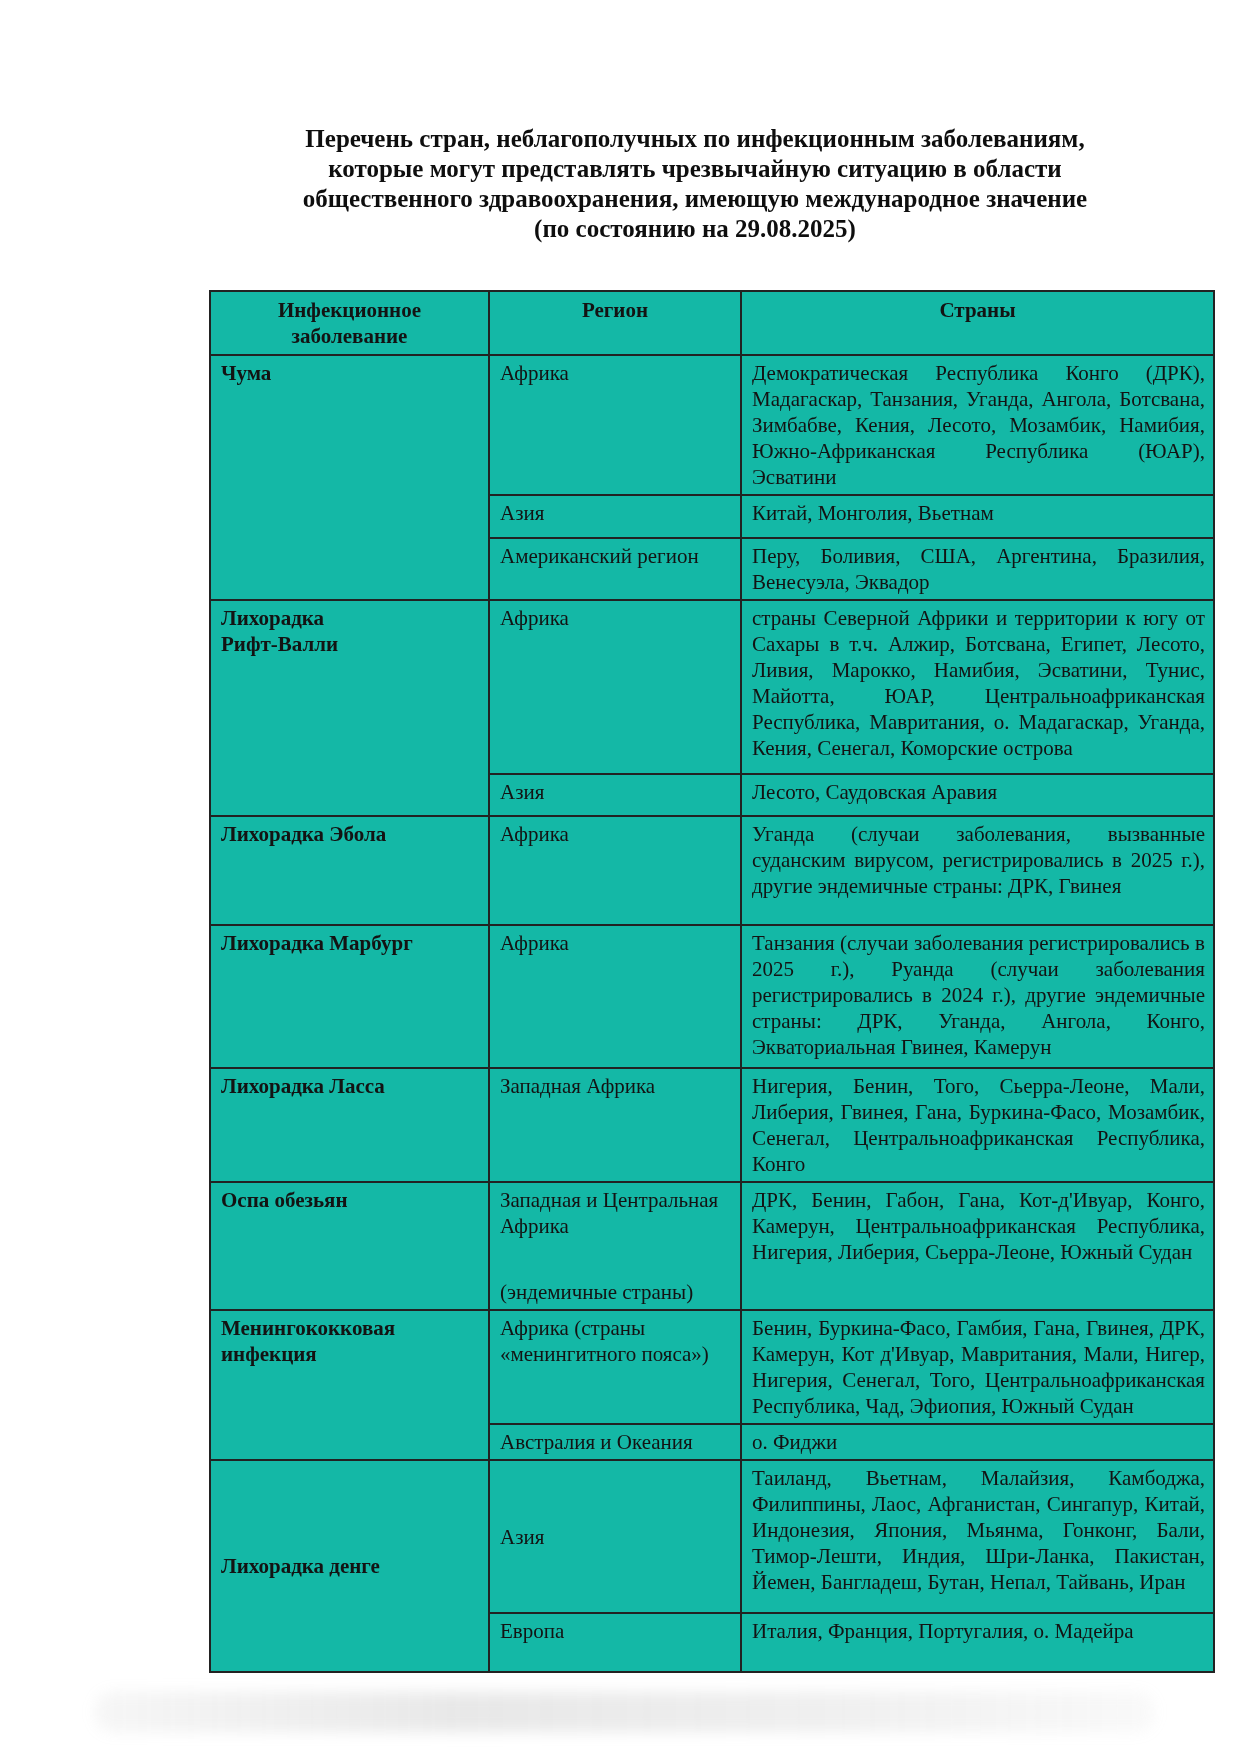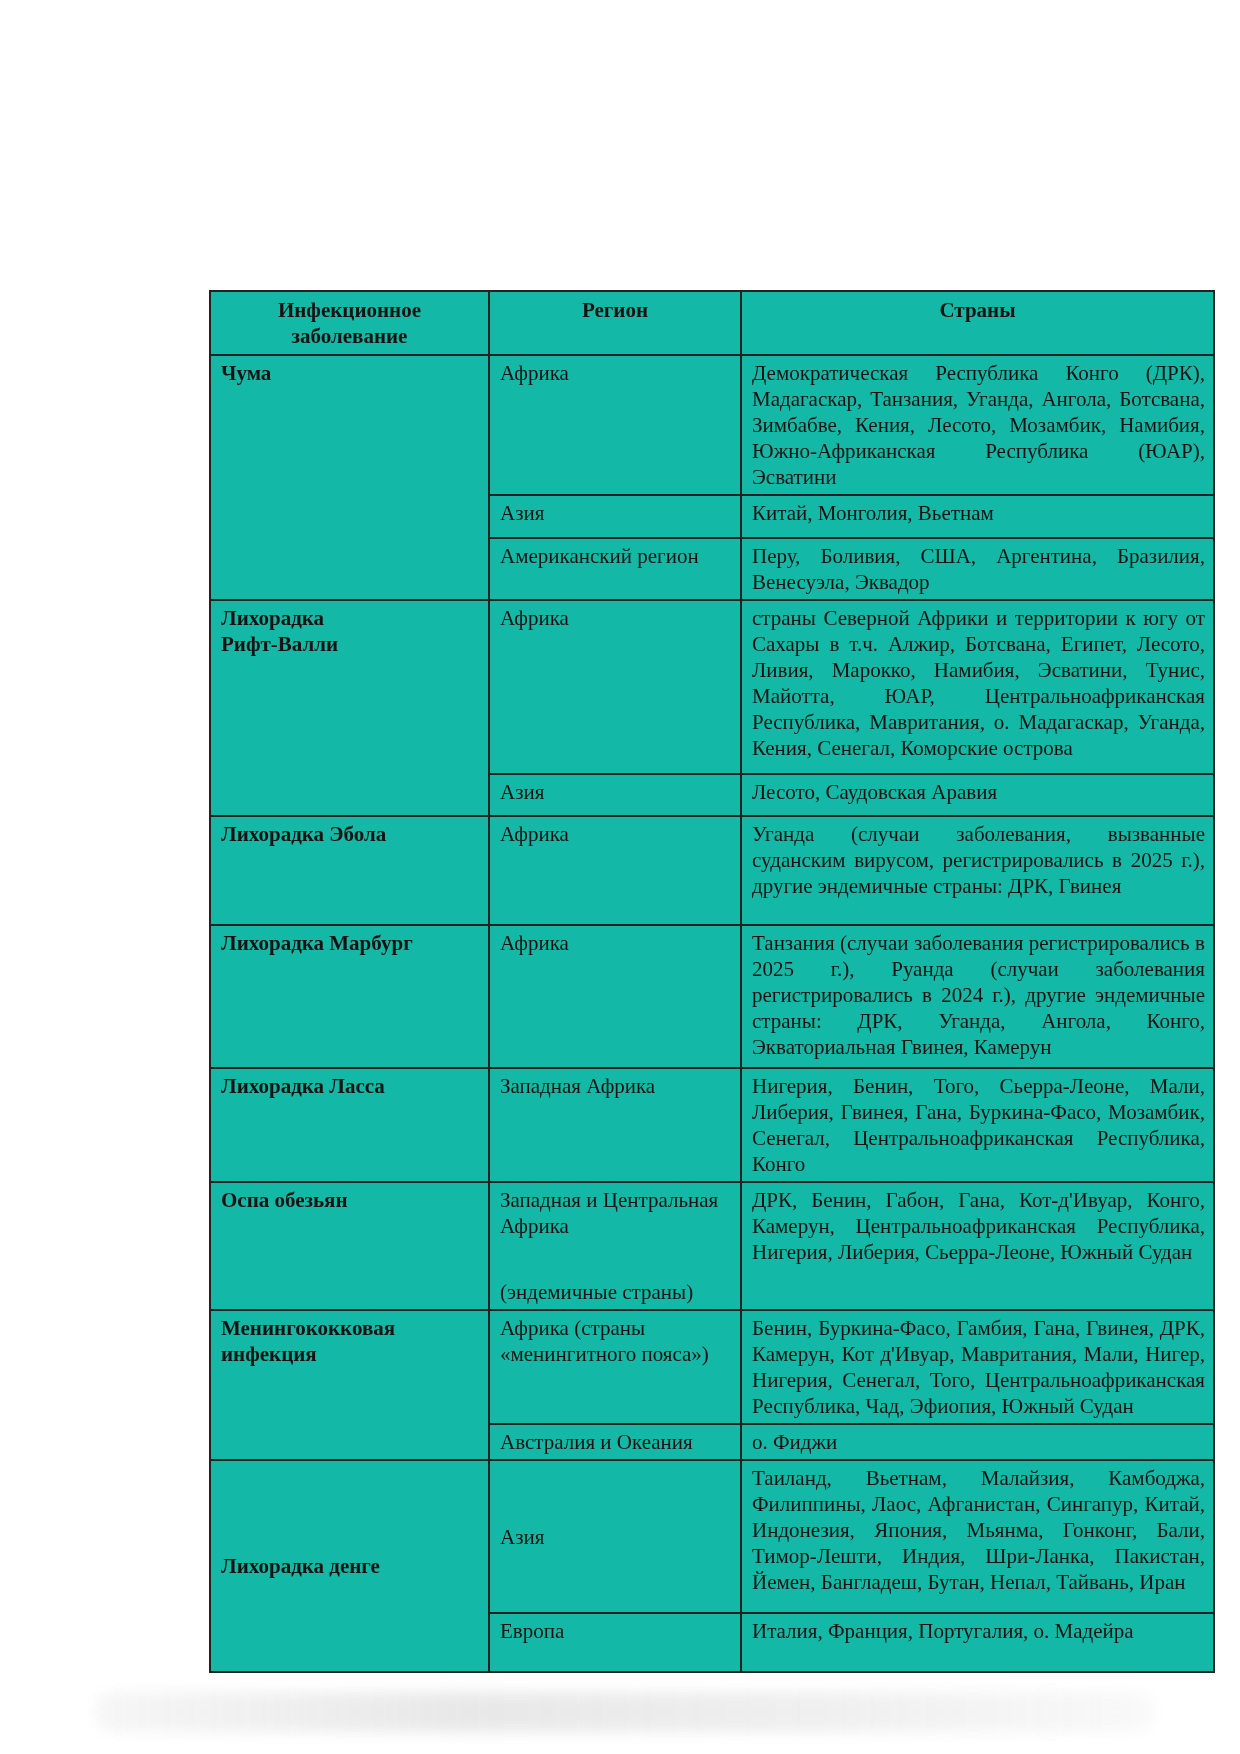--- a/index.html
+++ b/index.html
@@ -83,20 +83,24 @@
     filter: blur(7px);
     border-radius: 18px;
     pointer-events: none;
   }
 </style>
 </head>
 <body>
 
 <div class="page">
 
+  <div class="doc-title">Перечень стран, неблагополучных по инфекционным заболеваниям,
+которые могут представлять чрезвычайную ситуацию в области
+общественного здравоохранения, имеющую международное значение
+(по состоянию на 29.08.2025)</div>
 
   <table class="countries">
     <colgroup>
       <col class="c1">
         <col class="c2">
         <col class="c3">
     </colgroup>
     <thead>
       <tr>
         <th>Инфекционное

